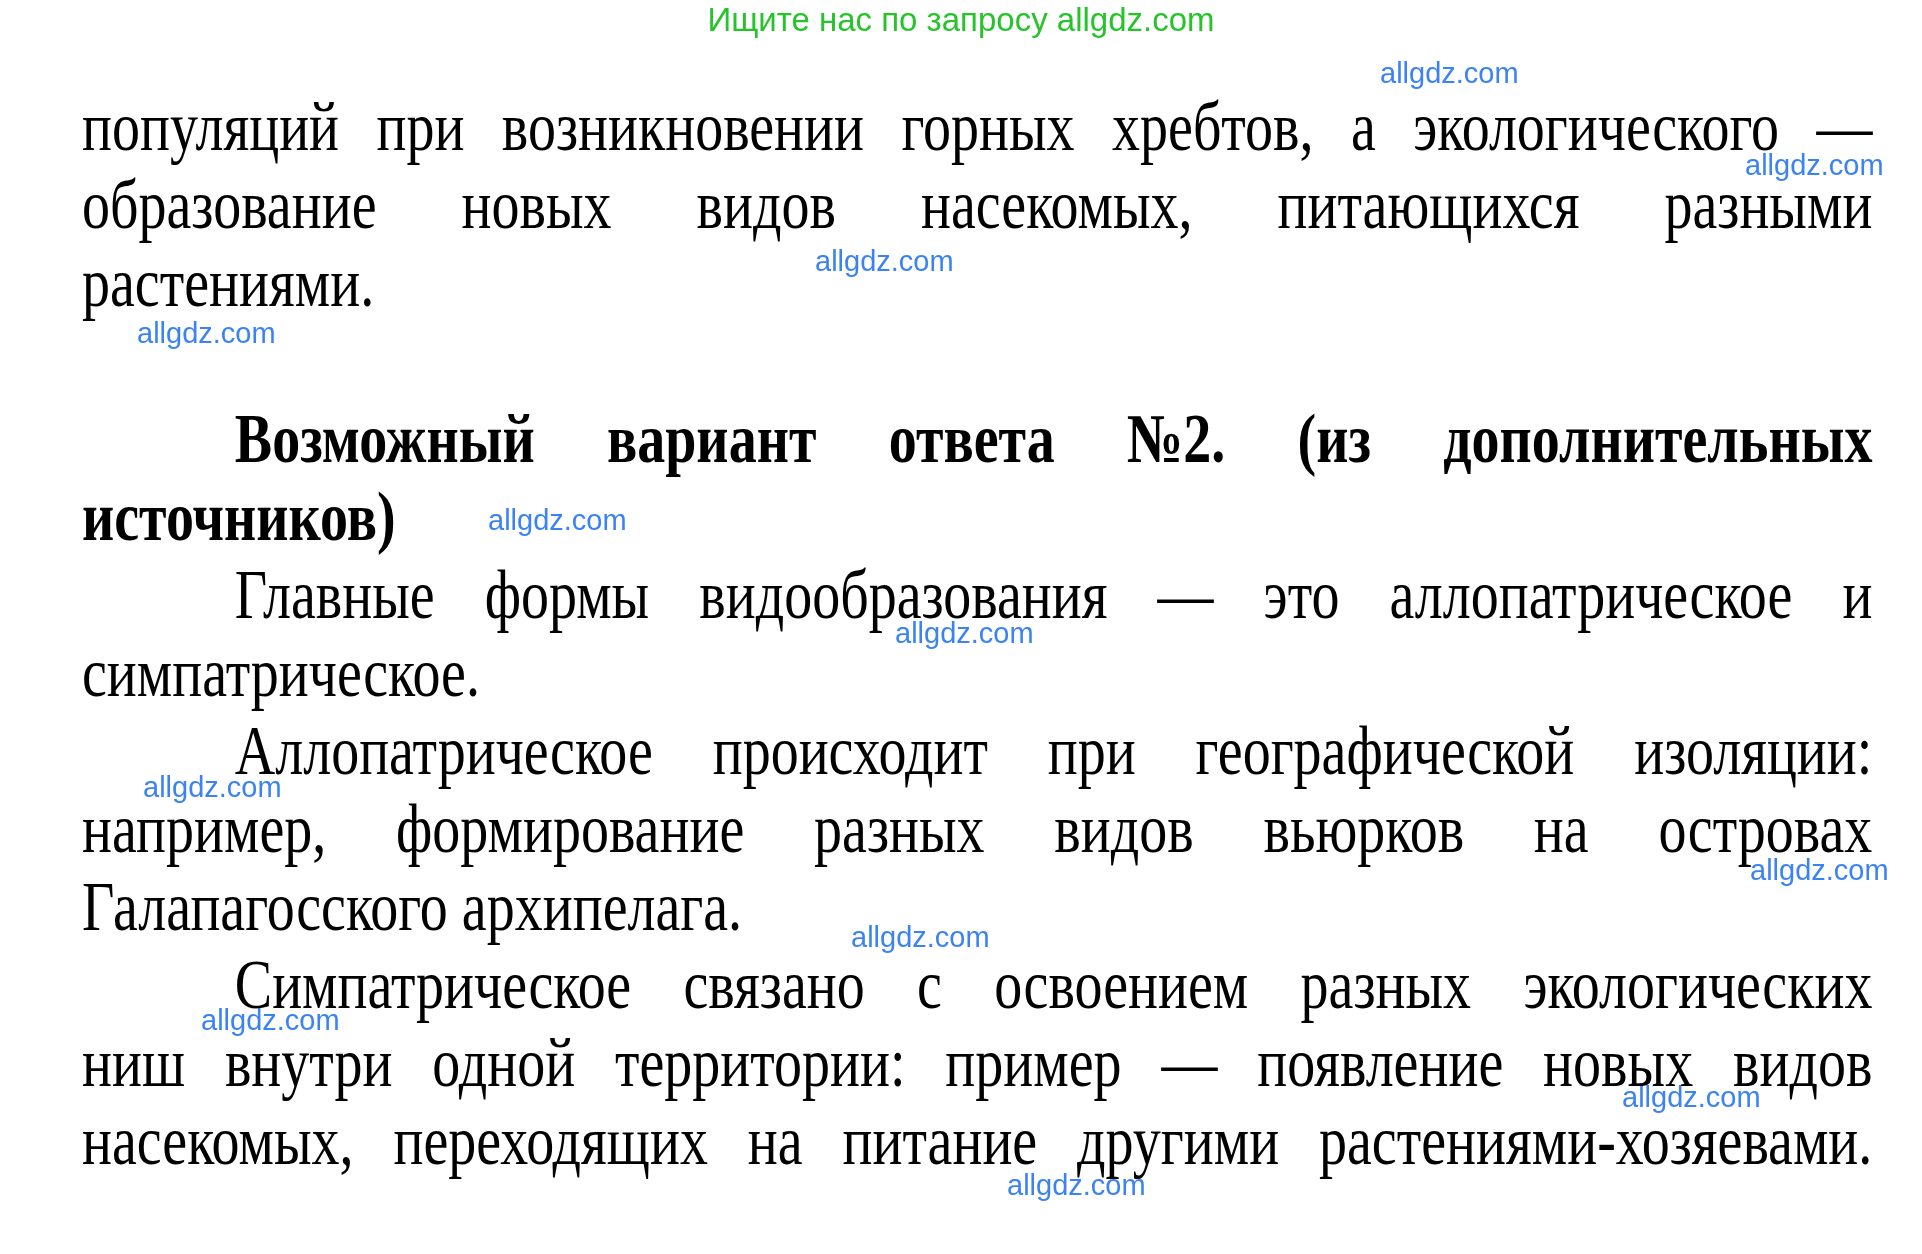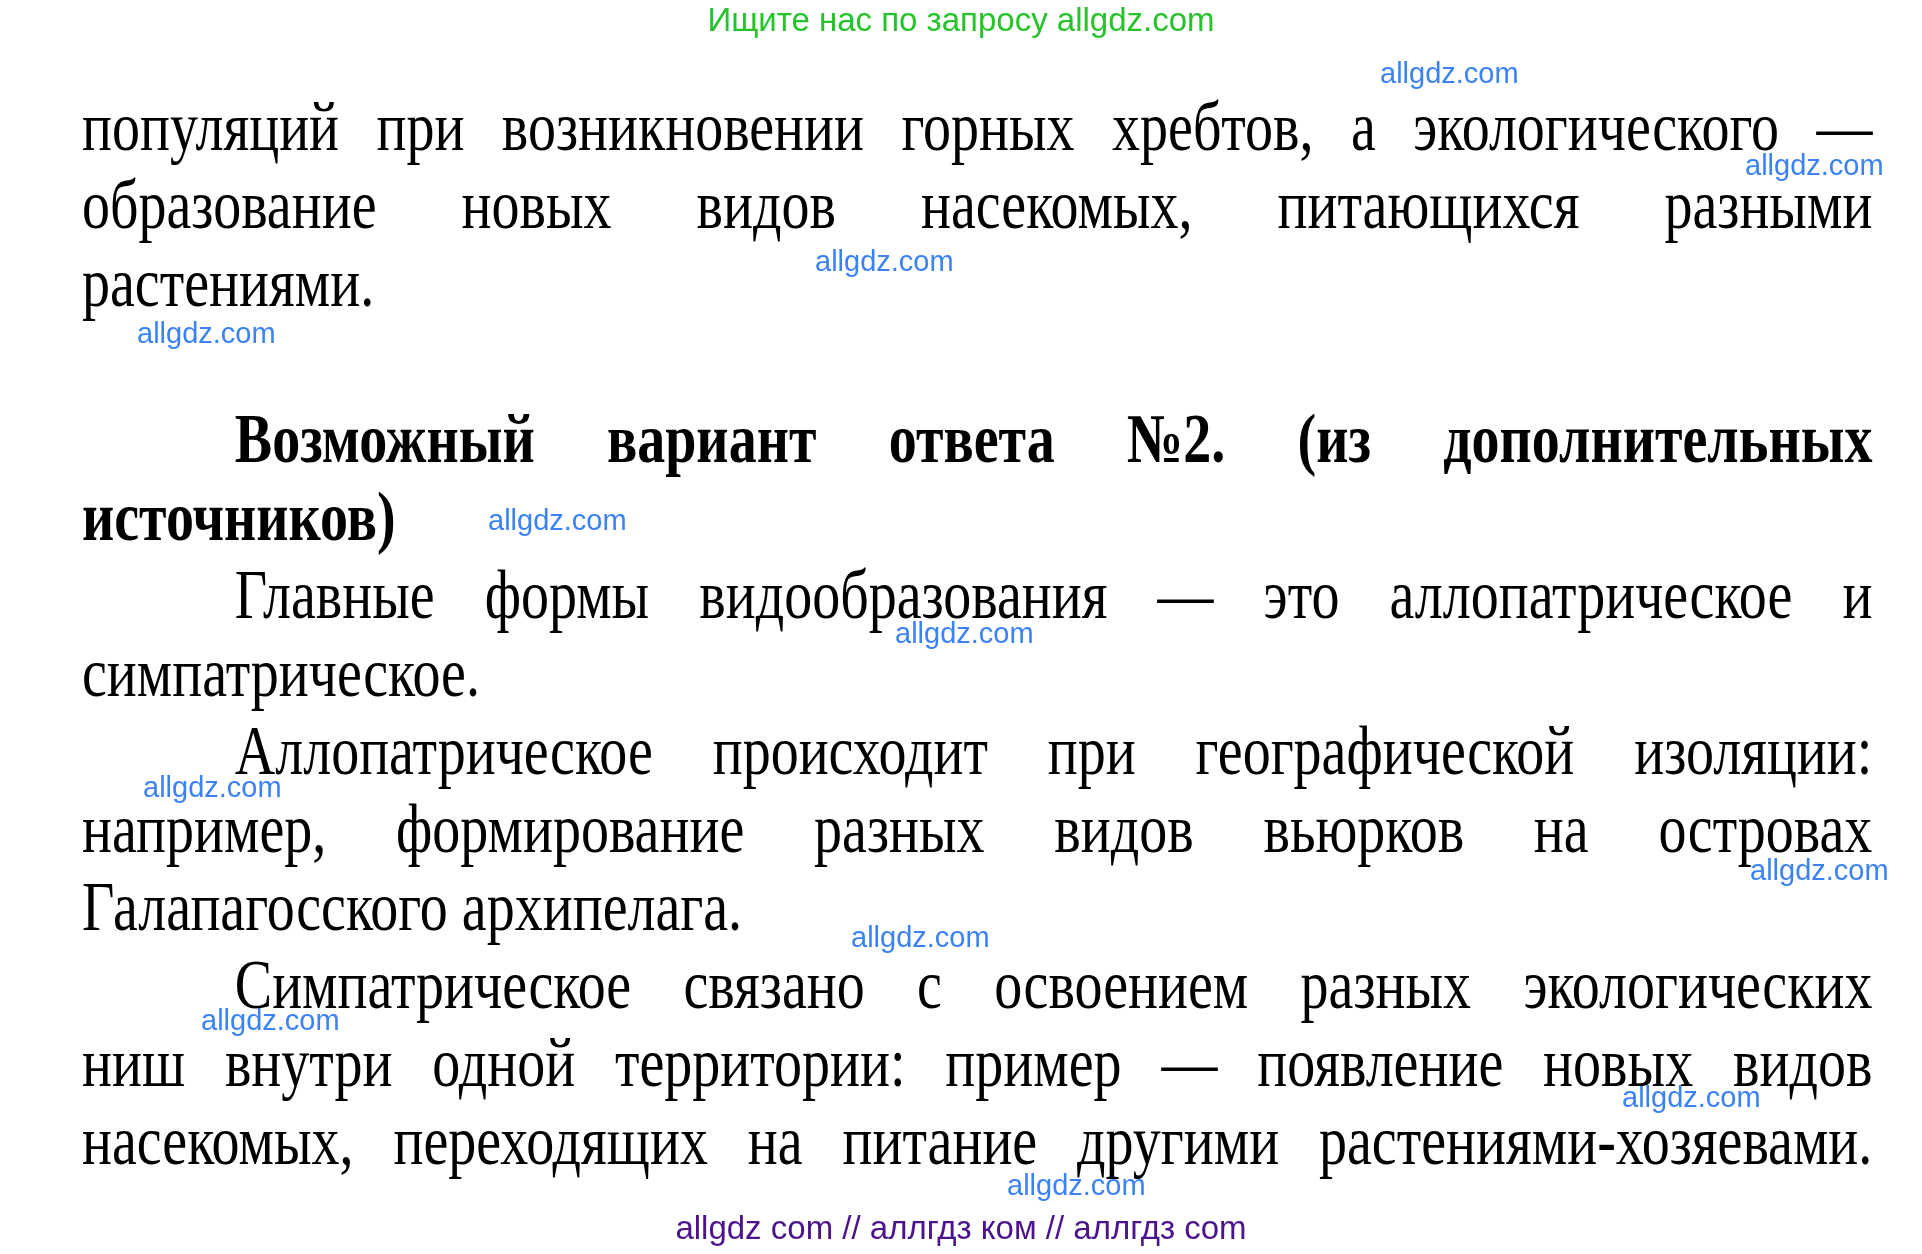--- a/index.html
+++ b/index.html
@@ -159,15 +159,14 @@
     <div class="line justify">
         <span>насекомых,</span>
         <span>переходящих</span>
         <span>на</span>
         <span>питание</span>
         <span>другими</span>
         <span>растениями-хозяевами.</span>
       </div>
   </div>
 
-  <div class="footer">allgdz com // аллгдз ком // аллгдз com</div>
 
 </div>
 
 </body></html>

